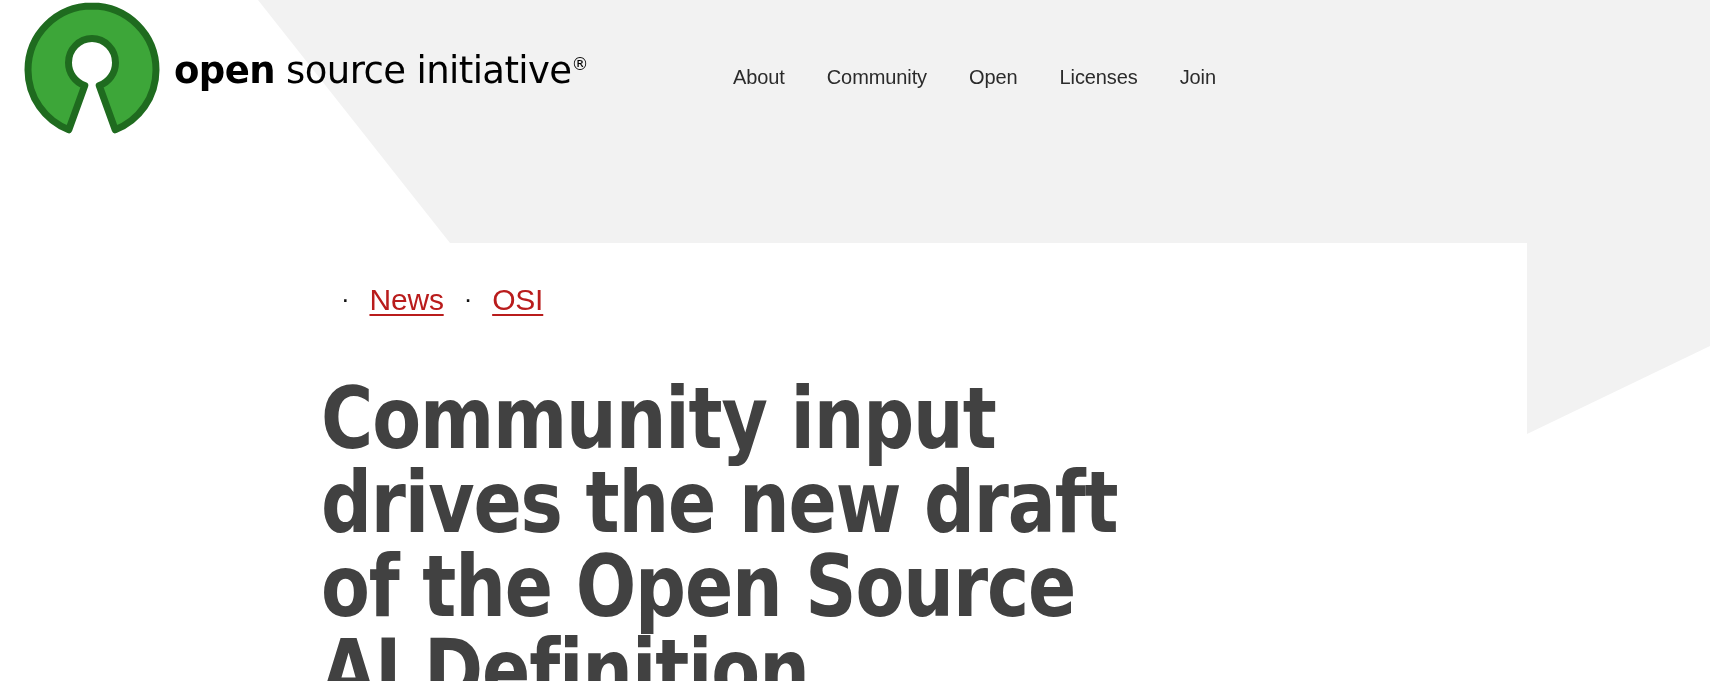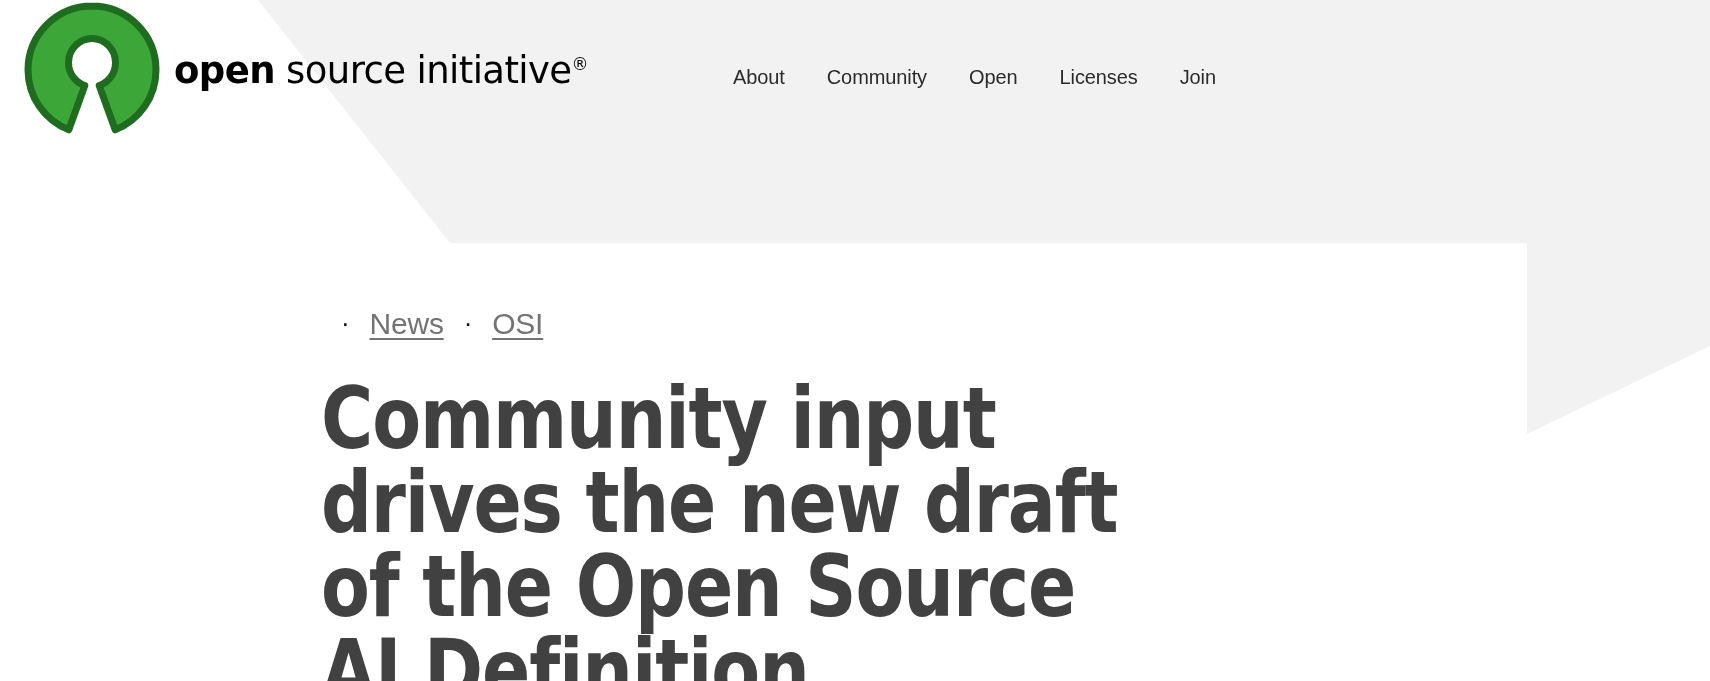--- a/index.html
+++ b/index.html
@@ -130,25 +130,24 @@
   }
   .meta-date { color: #111111; }
   .meta-sep {
     margin: 0 20px;
     color: #111111;
     font-size: 26px;
     position: relative;
     top: -2px;
   }
   .meta-link {
-    color: #737373;
+    color: #b91c1c;
     text-decoration: underline;
     text-underline-offset: 4px;
     text-decoration-thickness: 2px;
-    margin-top: 24px;
   }
 
   .article-title {
     position: absolute;
     left: 321px;
     top: 133px;
     width: 910px;
     margin: 0;
     font-family: "DejaVu Sans Condensed", "Liberation Sans Narrow", "Liberation Sans", sans-serif;
     font-size: 86px;

